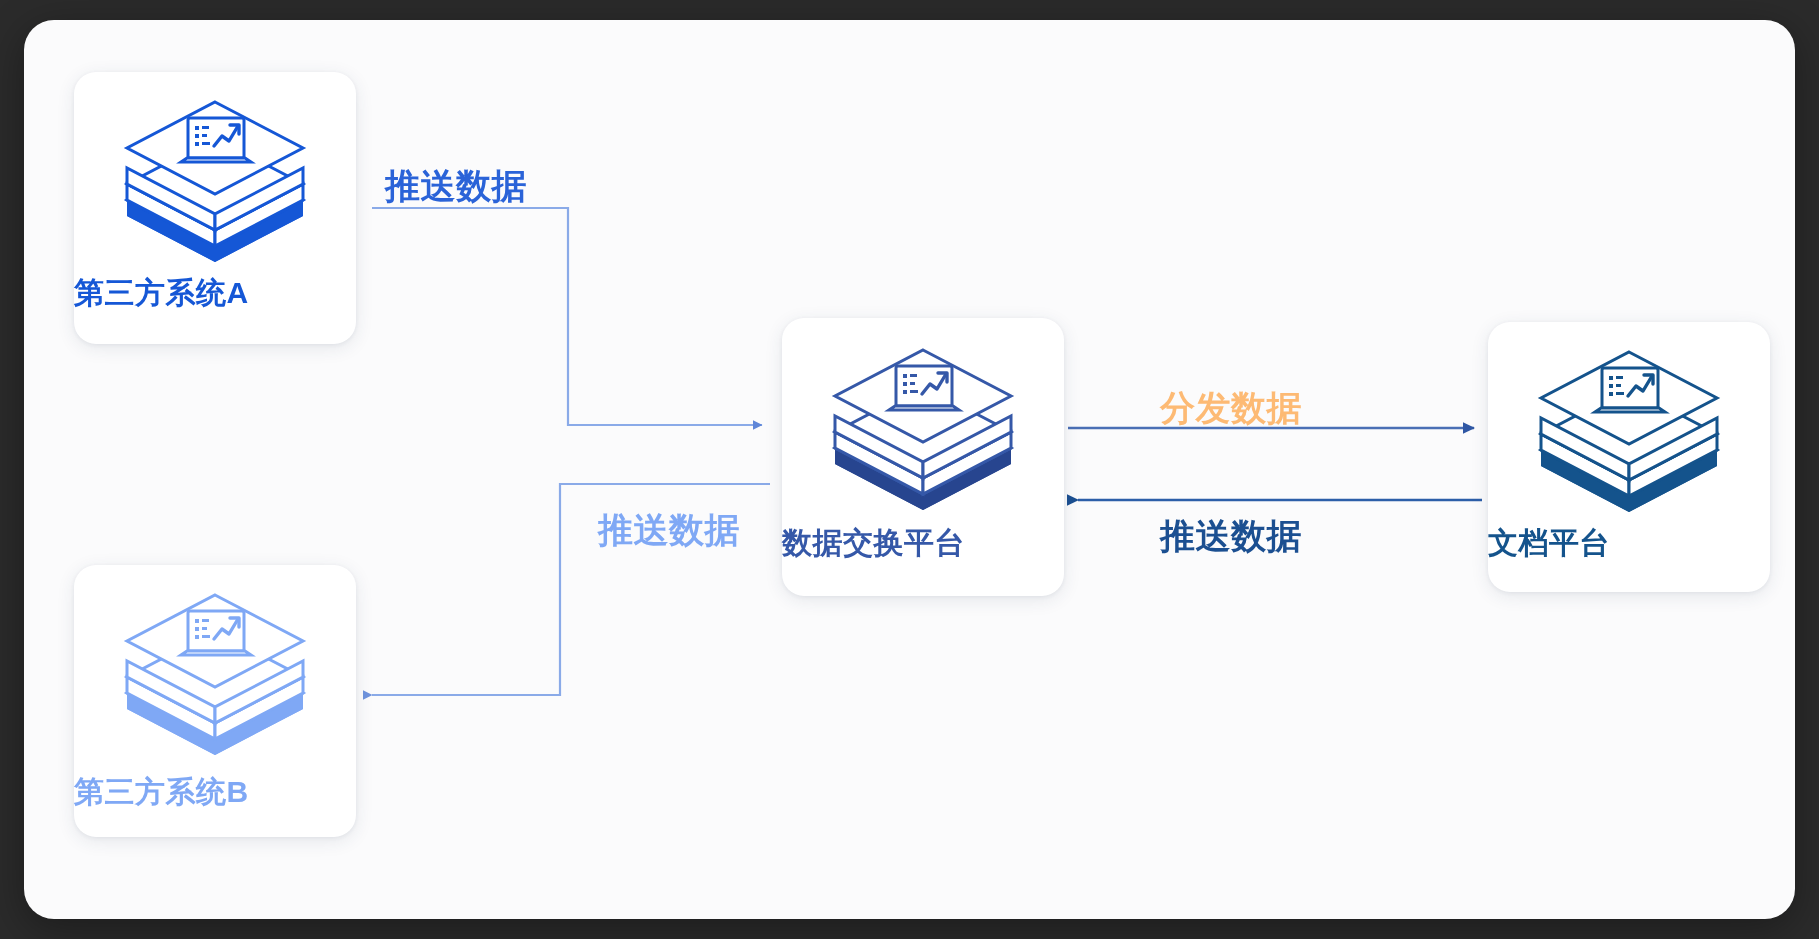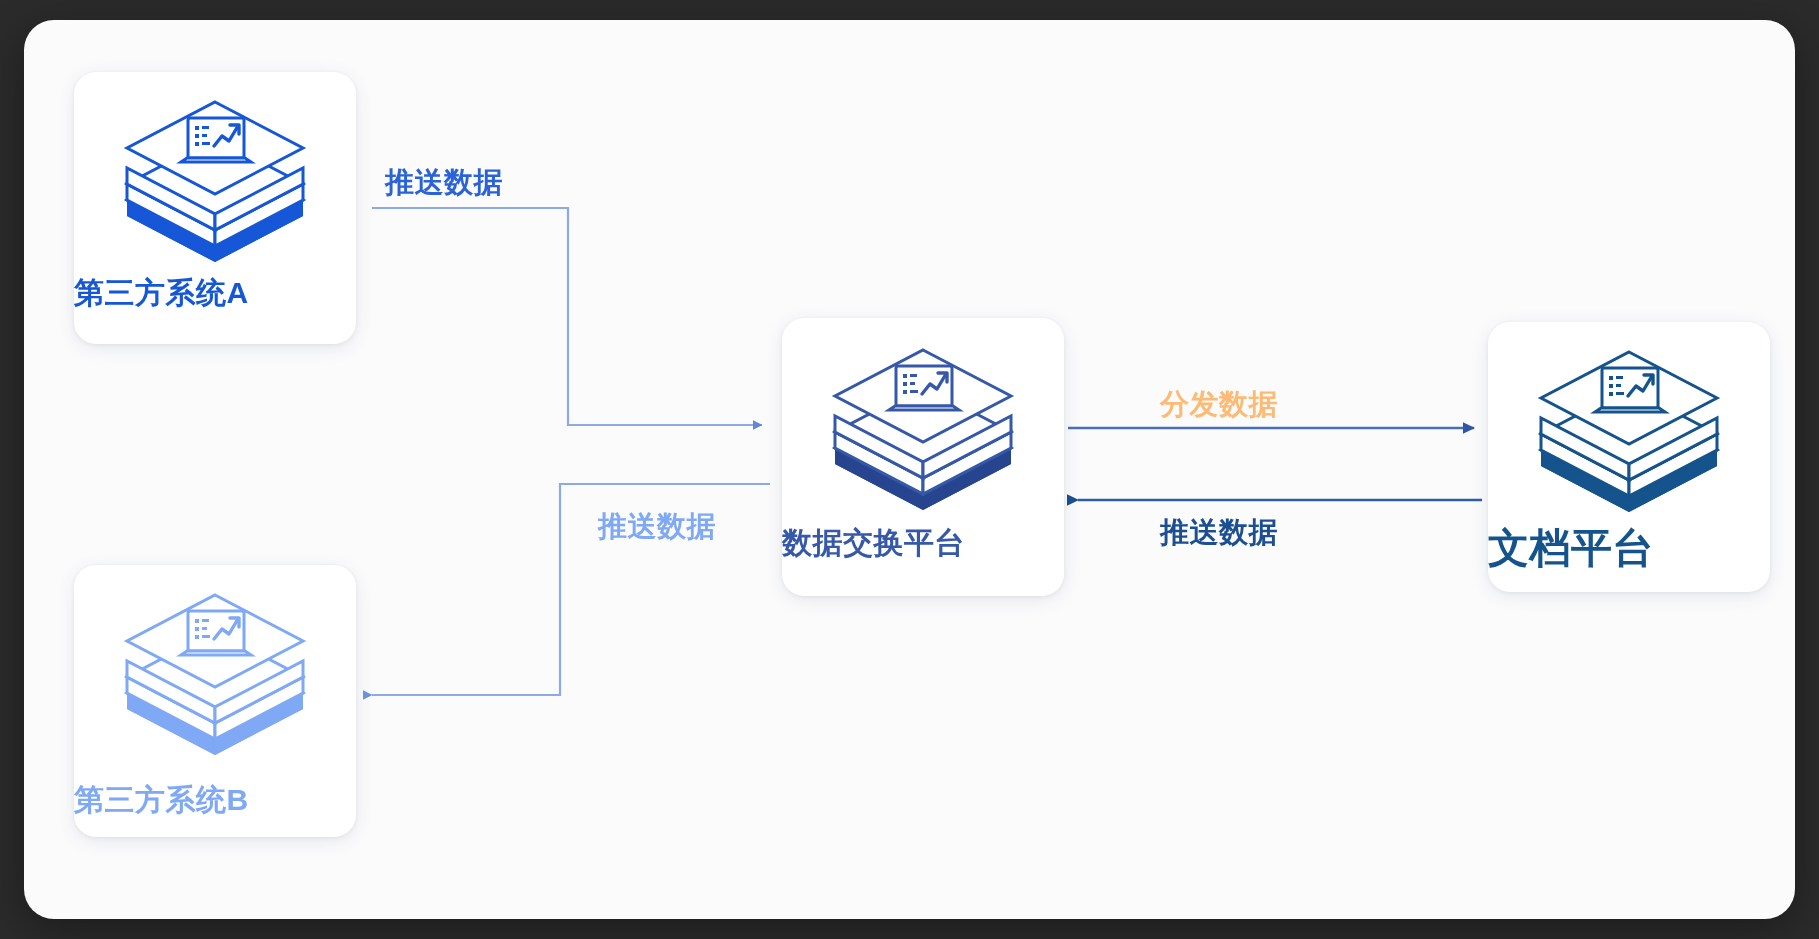--- a/index.html
+++ b/index.html
@@ -47,32 +47,32 @@
     line-height:1;
   }
 
   
   #node-a   {left:74px;  top:72px;  width:282px; height:272px; padding-top:26px;}
   #node-b   {left:74px;  top:565px; width:282px; height:272px; padding-top:26px;}
   #node-hub {left:782px; top:318px; width:282px; height:278px; padding-top:28px;}
   #node-doc {left:1488px;top:322px; width:282px; height:270px; padding-top:26px;}
 
   #node-a   .label{font-size:30px;color:#1557d6;margin-top:14px;}
-  #node-b   .label{font-size:30px;color:#7fa8f5;margin-top:28px;}
+  #node-b   .label{font-size:30px;color:#7fa8f5;margin-top:20px;}
   #node-hub .label{font-size:30px;color:#3558a8;margin-top:16px;}
-  #node-doc .label{font-size:41px;color:#14538c;margin-top:14px;}
+  #node-doc .label{font-size:30px;color:#14538c;margin-top:14px;}
 
   
   #wires{position:absolute;left:0;top:0;width:1819px;height:939px;
          pointer-events:none;}
 
   
   .edge-label{
     position:absolute;
-    font-size:29px;
+    font-size:35px;
     font-weight:bold;
     white-space:nowrap;
     line-height:1;
     letter-spacing:.5px;
   }
   #lbl-a-hub    {left:385px; top:168px; color:#2a63d8;}
   #lbl-hub-b    {left:598px; top:512px; color:#7fa8f5;}
   #lbl-hub-doc  {left:1160px;top:390px; color:#fdba74;}
   #lbl-doc-hub  {left:1160px;top:518px; color:#1b4f91;}
 </style>

